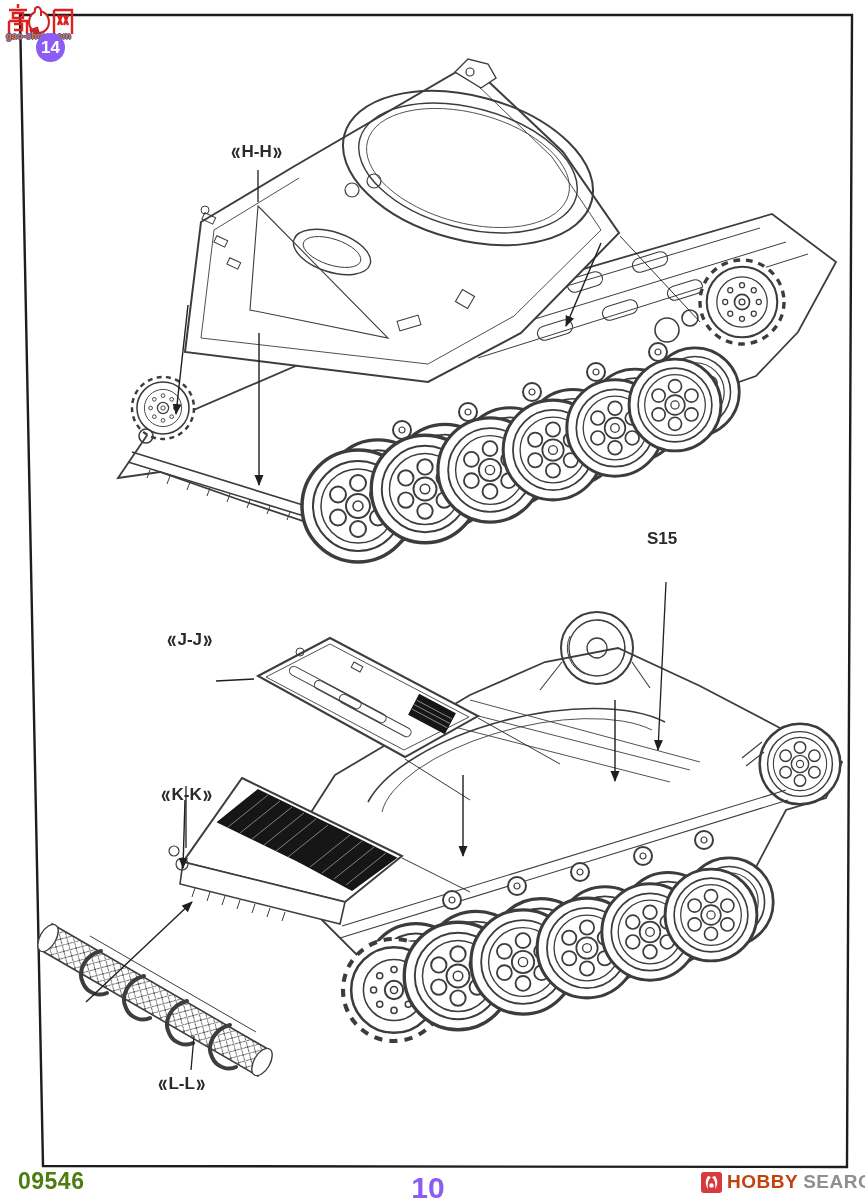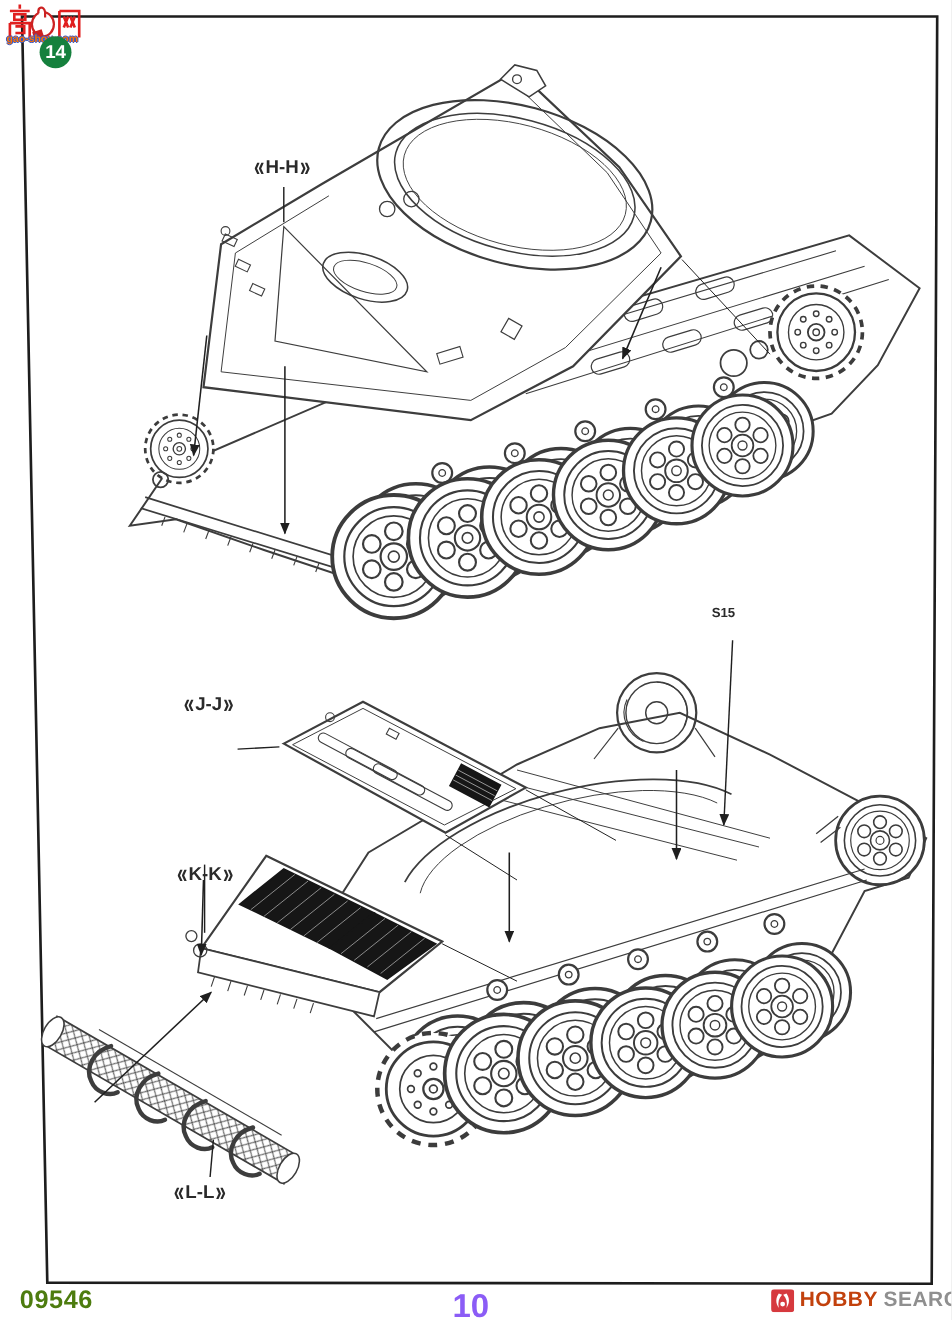--- a/index.html
+++ b/index.html
@@ -13,32 +13,32 @@
   #watermark{position:absolute;left:2px;top:1px;width:80px;height:66px;z-index:5;}
   #wm-row{position:absolute;left:3px;top:2px;width:70px;height:34px;}
   #wm-url{
     position:absolute;left:4px;top:29px;width:72px;
     font-size:9.5px;font-weight:bold;letter-spacing:0px;color:#ff7300;
     text-shadow:-1px 0 #3a57c4,1px 0 #3a57c4,0 -1px #3a57c4,0 1px #3a57c4;
     white-space:nowrap;
   }
   #step-badge{
     position:absolute;left:36px;top:33px;width:29px;height:29px;border-radius:50%;
-    background:#15803d;color:#fff;display:flex;align-items:center;justify-content:center;
+    background:#8b5cf6;color:#fff;display:flex;align-items:center;justify-content:center;
     font-size:17px;font-weight:bold;z-index:6;
   }
   
   .jlabel{
     position:absolute;z-index:4;color:#2a2a2a;font-size:17px;line-height:1;
     white-space:nowrap;display:flex;align-items:center;font-weight:bold;
   }
   .jlabel.br::before{content:"«";display:inline-block;transform:scaleY(1.55);margin-right:1px;}
   .jlabel.br::after{content:"»";display:inline-block;transform:scaleY(1.55);margin-left:1px;}
   #label-hh{left:231px;top:143px;}
-  #label-s15{left:647px;top:551px;font-size:12px;}
+  #label-s15{left:647px;top:530px;font-size:17px;}
   #label-jj{left:167px;top:631px;}
   #label-kk{left:161px;top:786px;}
   #label-ll{left:158px;top:1075px;}
   
   #kit-number{
     position:absolute;left:18px;top:1168px;font-size:23px;font-weight:bold;
     color:#4d7c0f;letter-spacing:0.5px;z-index:4;
   }
   #page-number{
     position:absolute;left:398px;top:1171px;width:60px;text-align:center;

